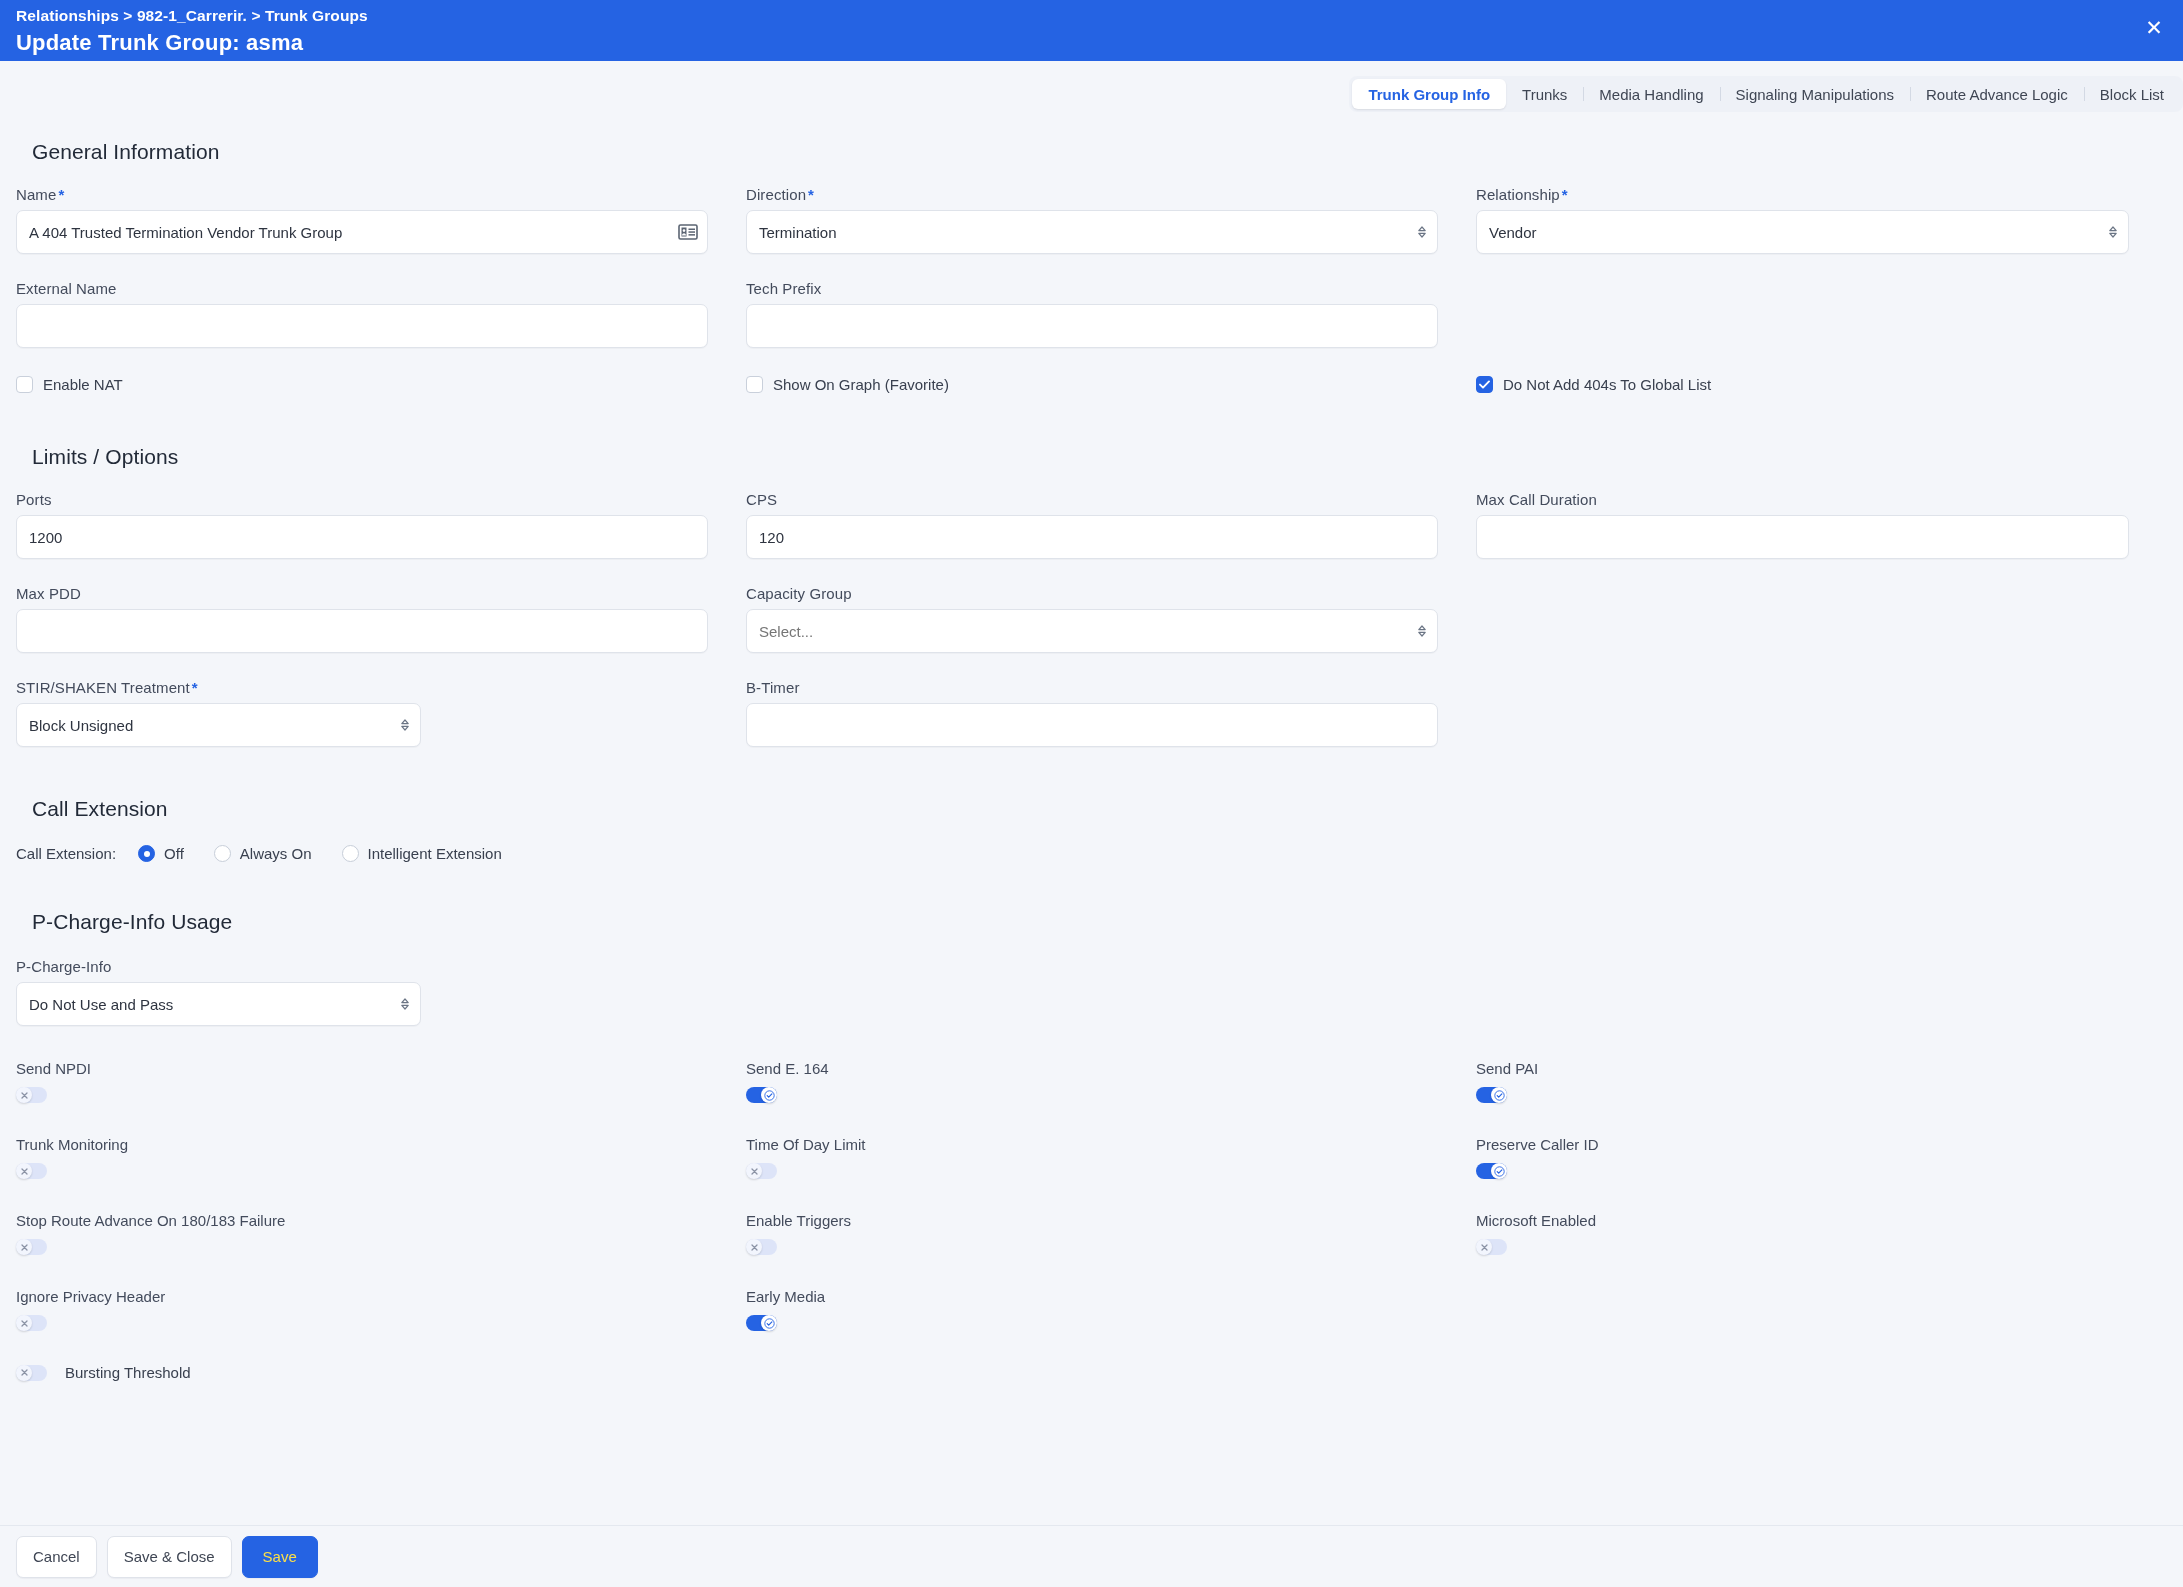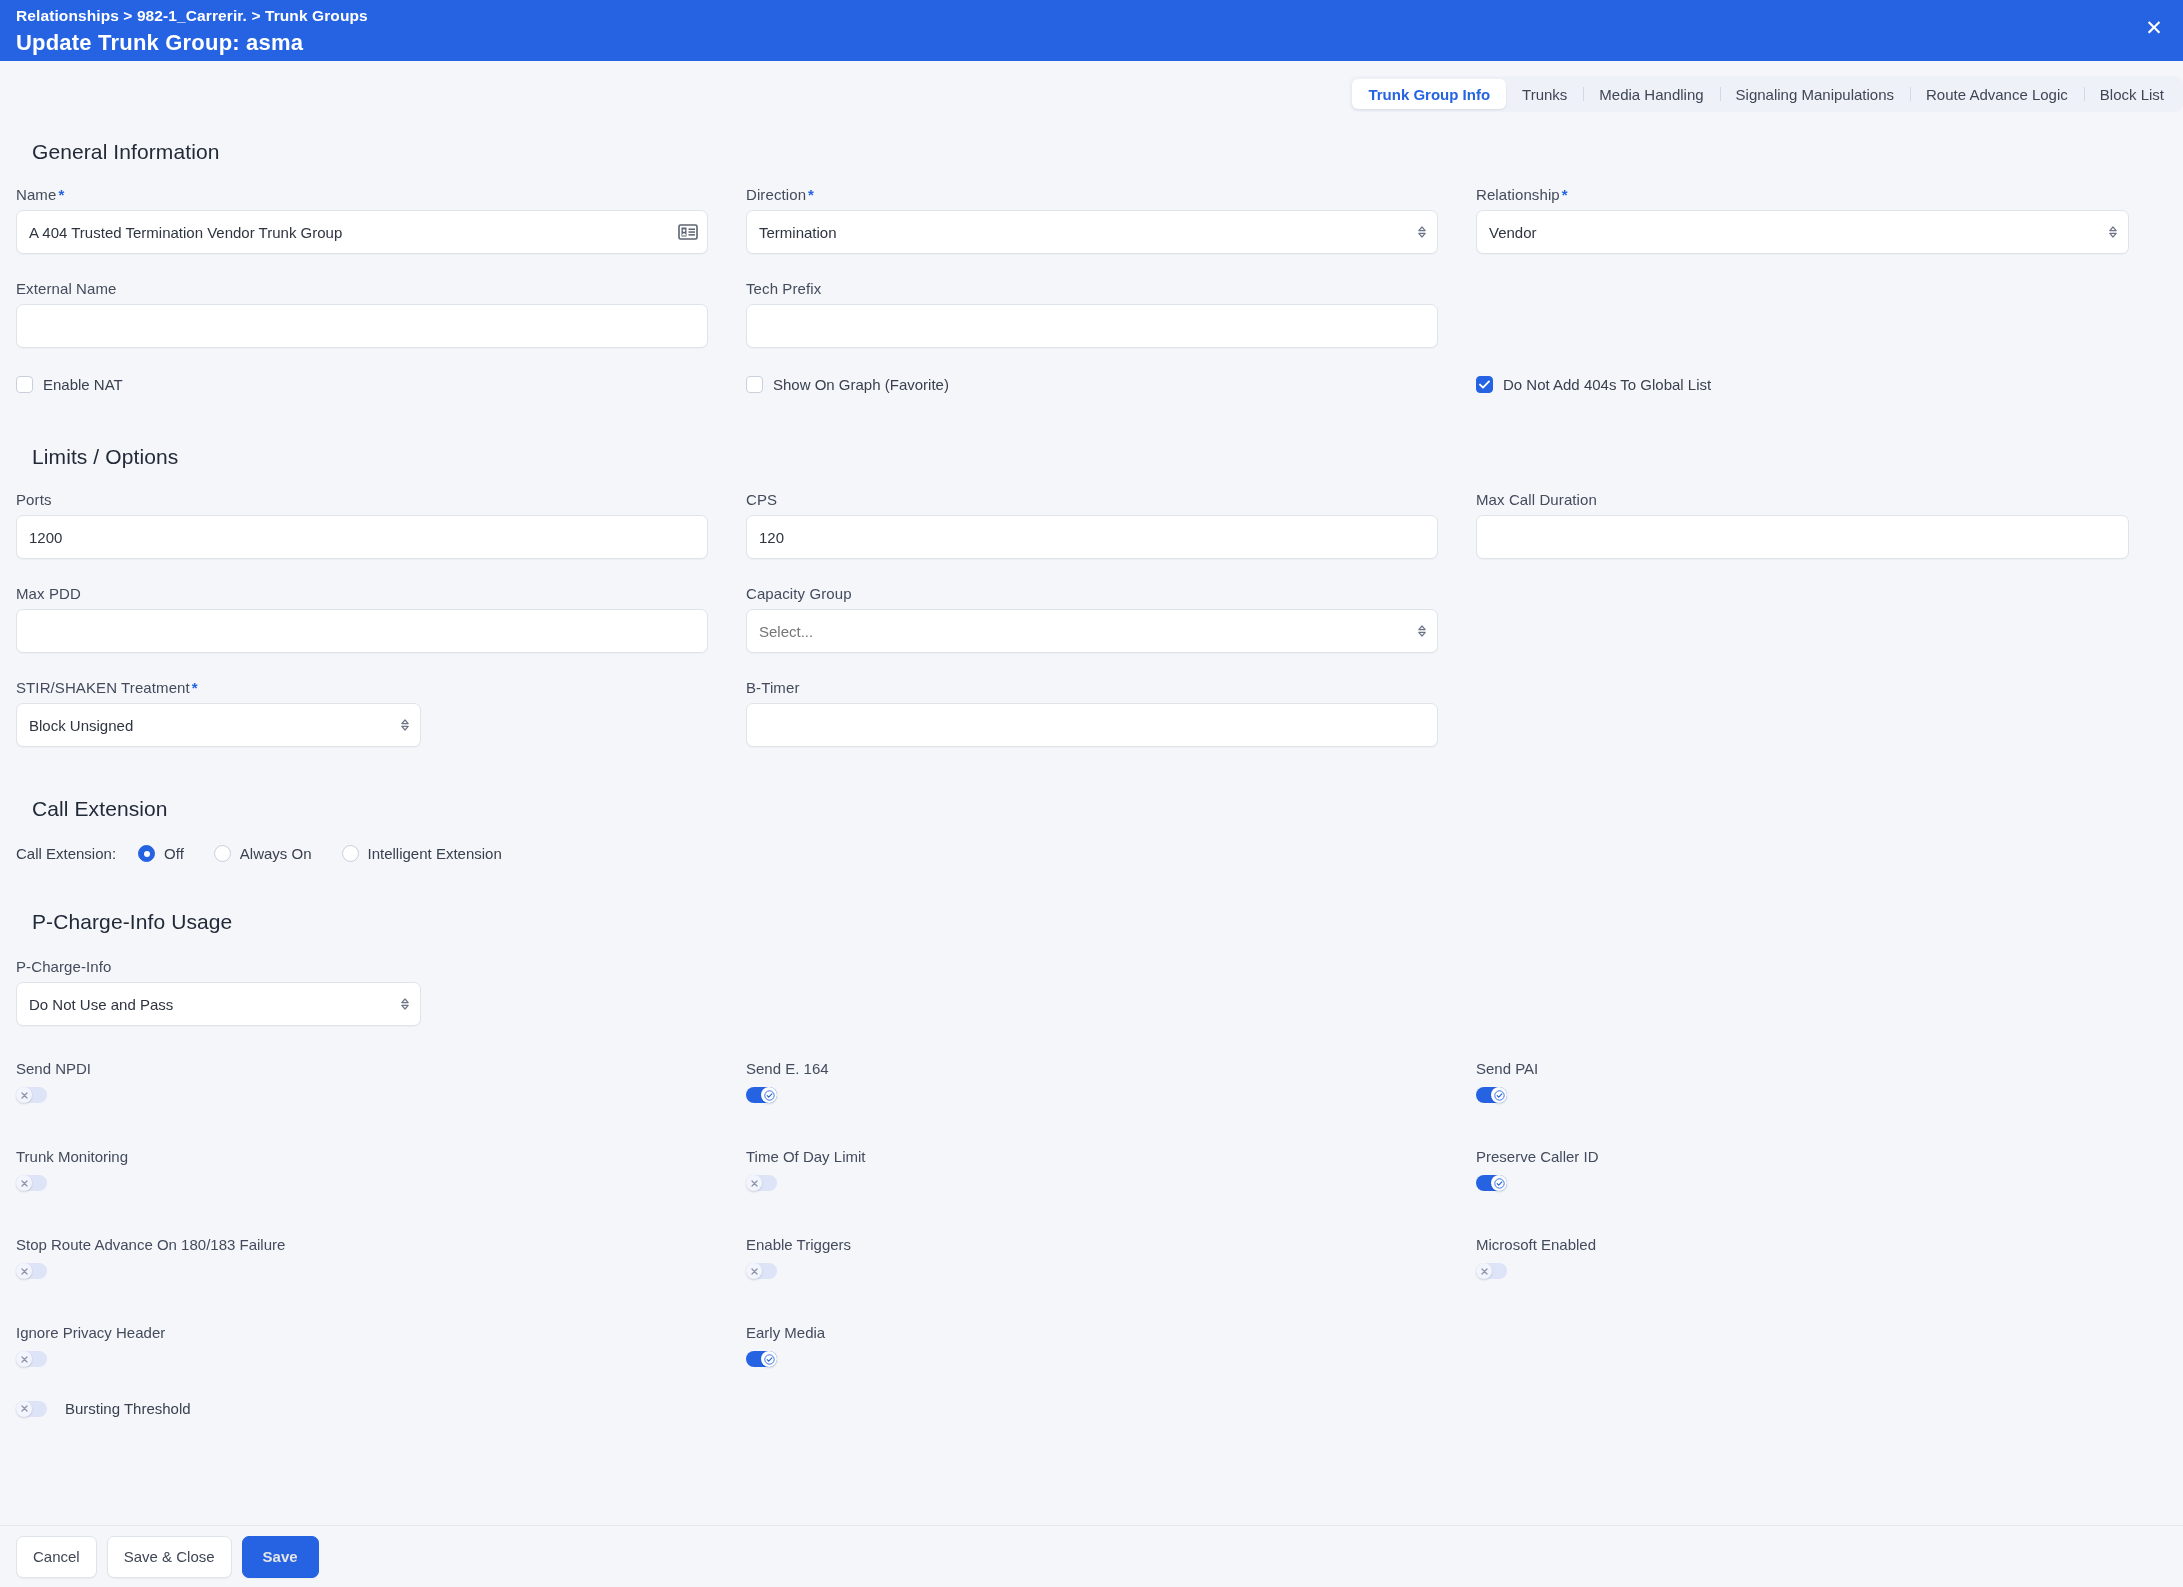--- a/index.html
+++ b/index.html
@@ -187,21 +187,21 @@
   }
   .tgl .knob svg { display: block; }
   .tgl.on { background: #2563e3; }
   .tgl.on .knob { left: 15px; background: #ffffff; }
   .tgl-inline { display: flex; align-items: center; }
   .tgl-inline .inline-text { font-size: 15px; color: #39404f; margin-left: 18px; }
 
   .tgl-grid {
     display: grid;
     grid-template-columns: 730px 730px 1fr;
-    row-gap: 36px;
+    row-gap: 24px;
   }
   .tgl-cell { min-height: 52px; }
 
   
   .footer {
     flex: 0 0 auto;
     height: 62px;
     border-top: 1px solid #e4e8ef;
     background: #f4f6fa;
     display: flex; align-items: center;
@@ -214,21 +214,21 @@
     background: #ffffff;
     color: #3f4654;
     font-size: 15px;
     padding: 0 16px;
     cursor: pointer;
     font-family: "Liberation Sans", sans-serif;
     box-shadow: 0 1px 1px rgba(16,24,40,.04);
   }
   .btn + .btn { margin-left: 10px; }
   .btn-primary {
-    background: #2563e3; border-color: #2563e3; color: #e5e5e5; font-weight: 700;
+    background: #2563e3; border-color: #2563e3; color: #fde047; font-weight: 400;
     margin-left: auto; padding: 0 20px;
   }
 </style>
 </head>
 <body>
 
 <div class="app">
 
   <div class="header">
     <div class="breadcrumb">Relationships &gt; 982-1_Carrerir. &gt; Trunk Groups</div>

